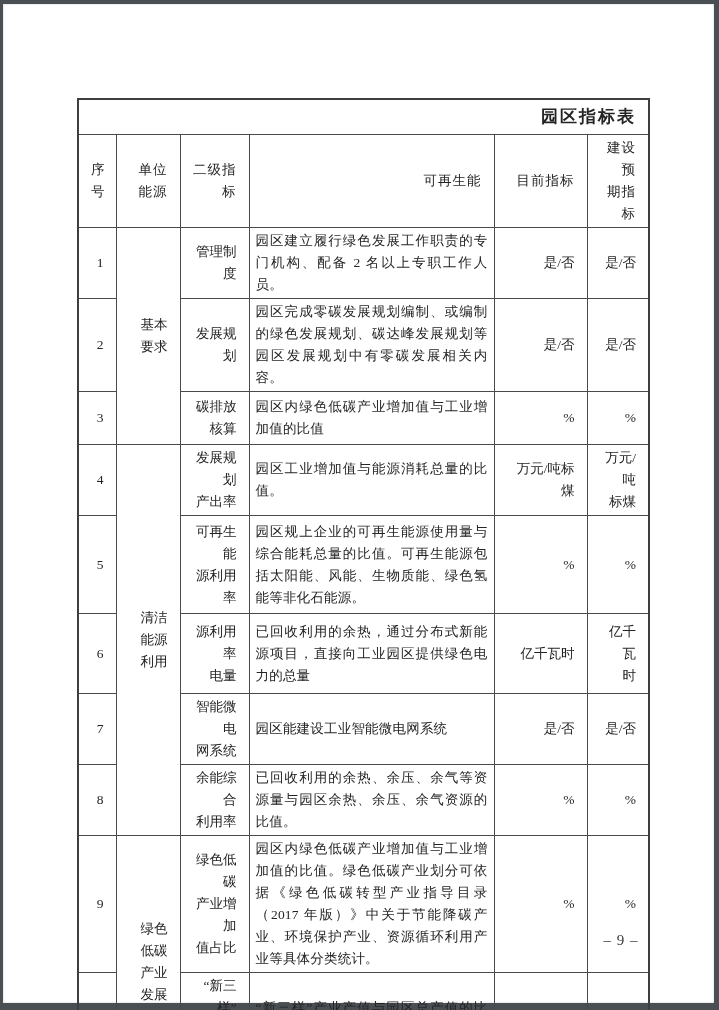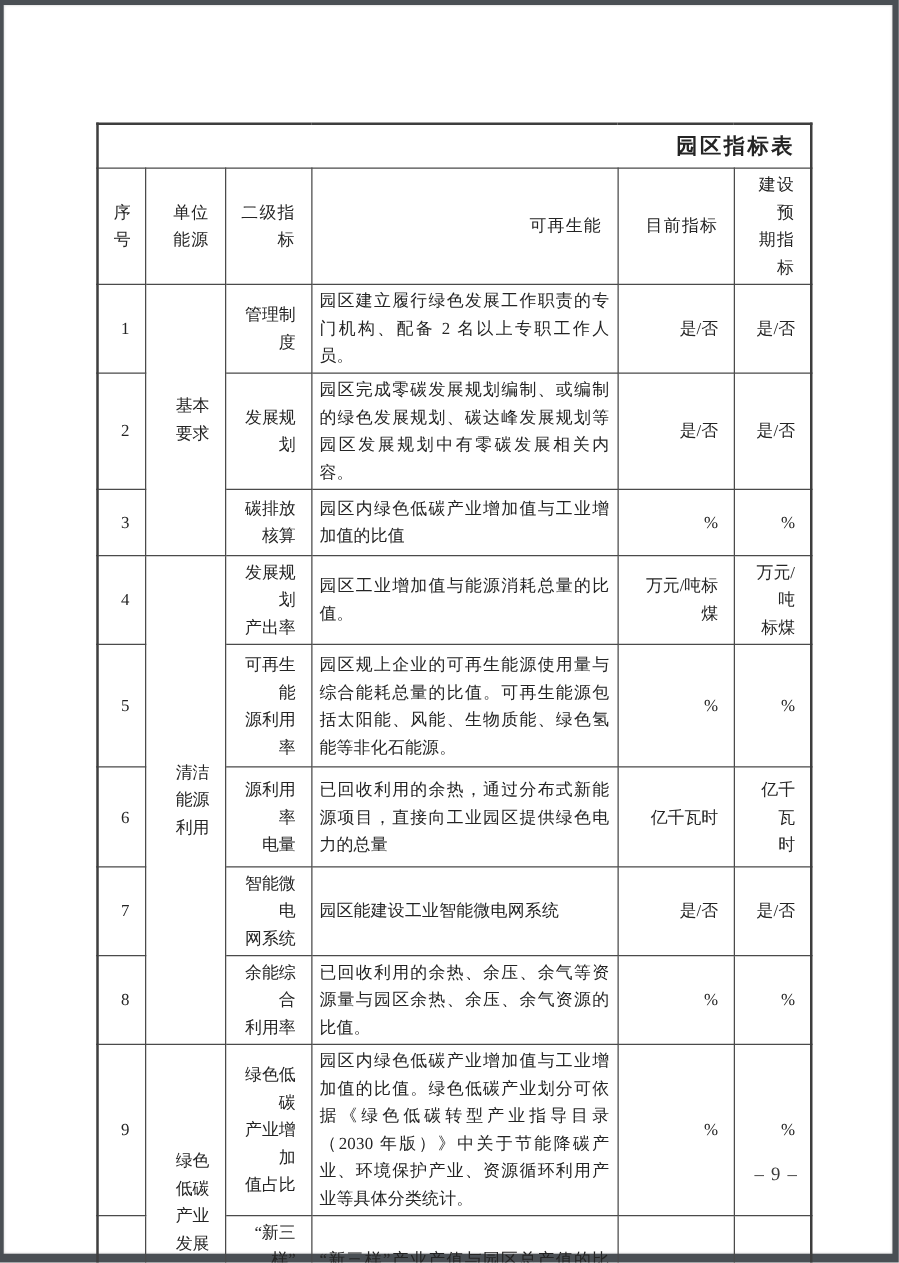--- a/index.html
+++ b/index.html
@@ -165,21 +165,21 @@
       <td class="wrap">%</td>
     </tr>
 
     <tr style="height:116px">
       <td>9</td>
       <td class="wrap" rowspan="2">绿色低碳
 产业发展</td>
       <td class="wrap">绿色低碳
 产业增加
 值占比</td>
-      <td class="desc">园区内绿色低碳产业增加值与工业增加值的比值。绿色低碳产业划分可依据《绿色低碳转型产业指导目录（2030 年版）》中关于节能降碳产业、环境保护产业、资源循环利用产业等具体分类统计。</td>
+      <td class="desc">园区内绿色低碳产业增加值与工业增加值的比值。绿色低碳产业划分可依据《绿色低碳转型产业指导目录（2017 年版）》中关于节能降碳产业、环境保护产业、资源循环利用产业等具体分类统计。</td>
       <td>%</td>
       <td class="wrap">%</td>
     </tr>
 
     <tr style="height:77px">
       <td>4</td>
       <td class="wrap">“新三样”
 产业产值
 占比</td>
       <td class="desc">“新三样”产业产值与园区总产值的比值。“新三样”产业指新能源汽车、锂电池、光伏产品</td>

